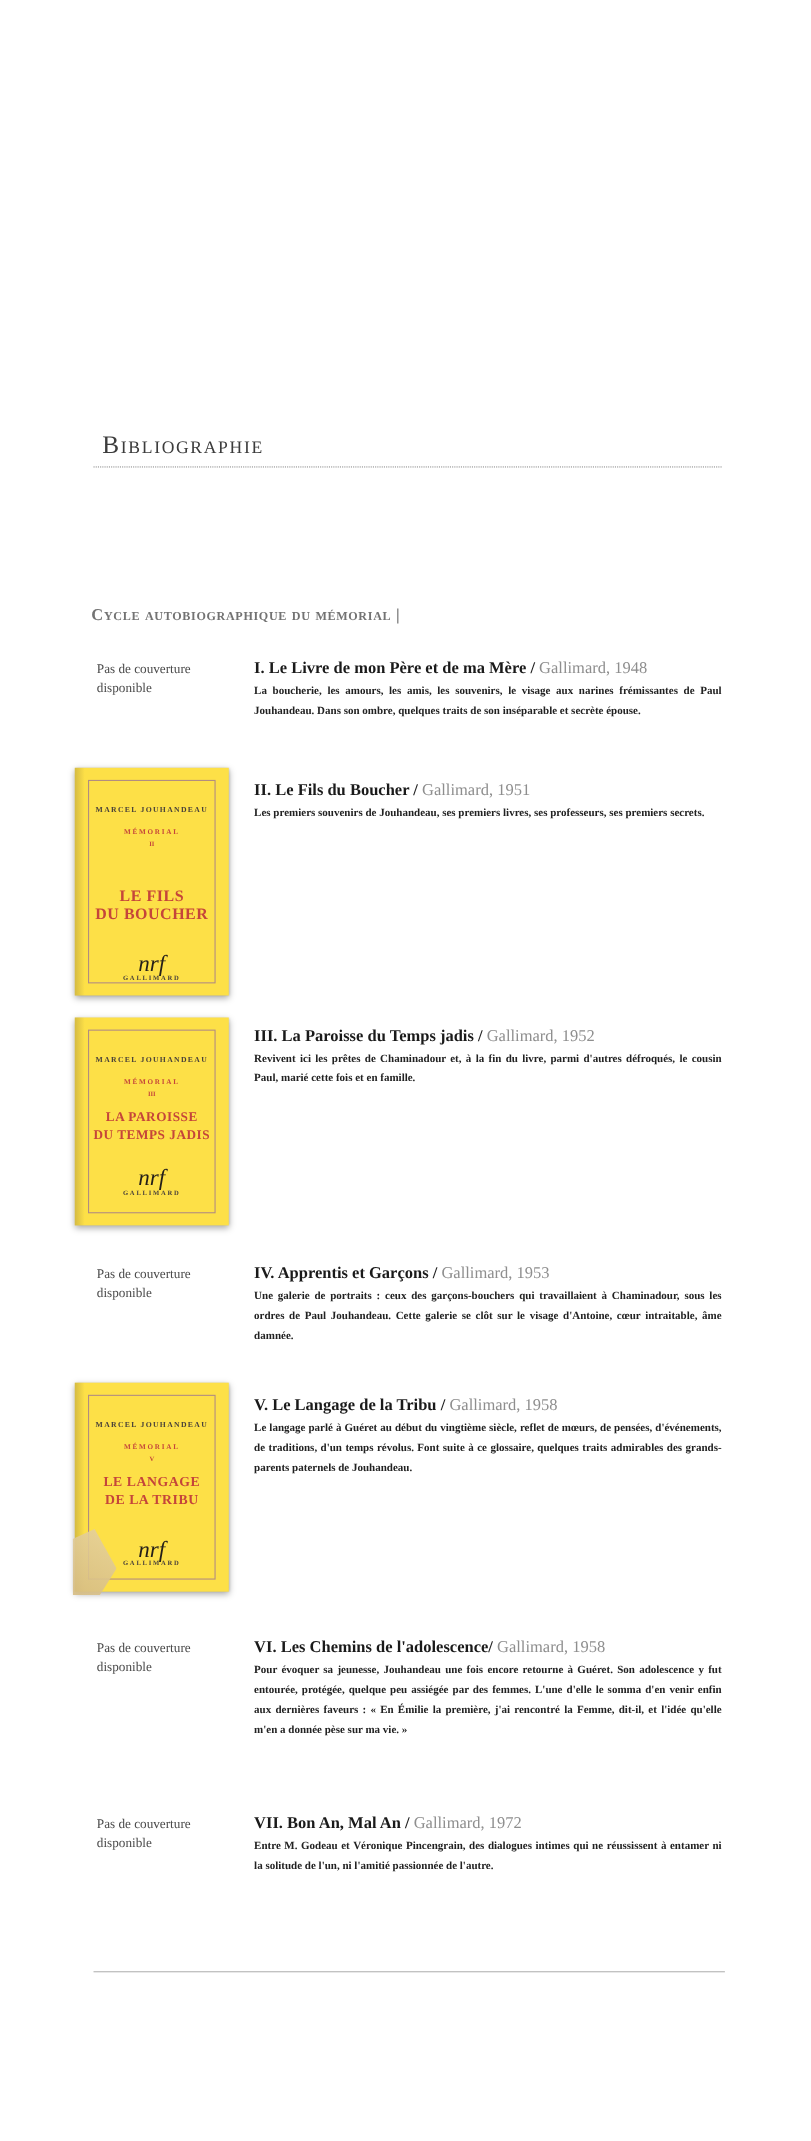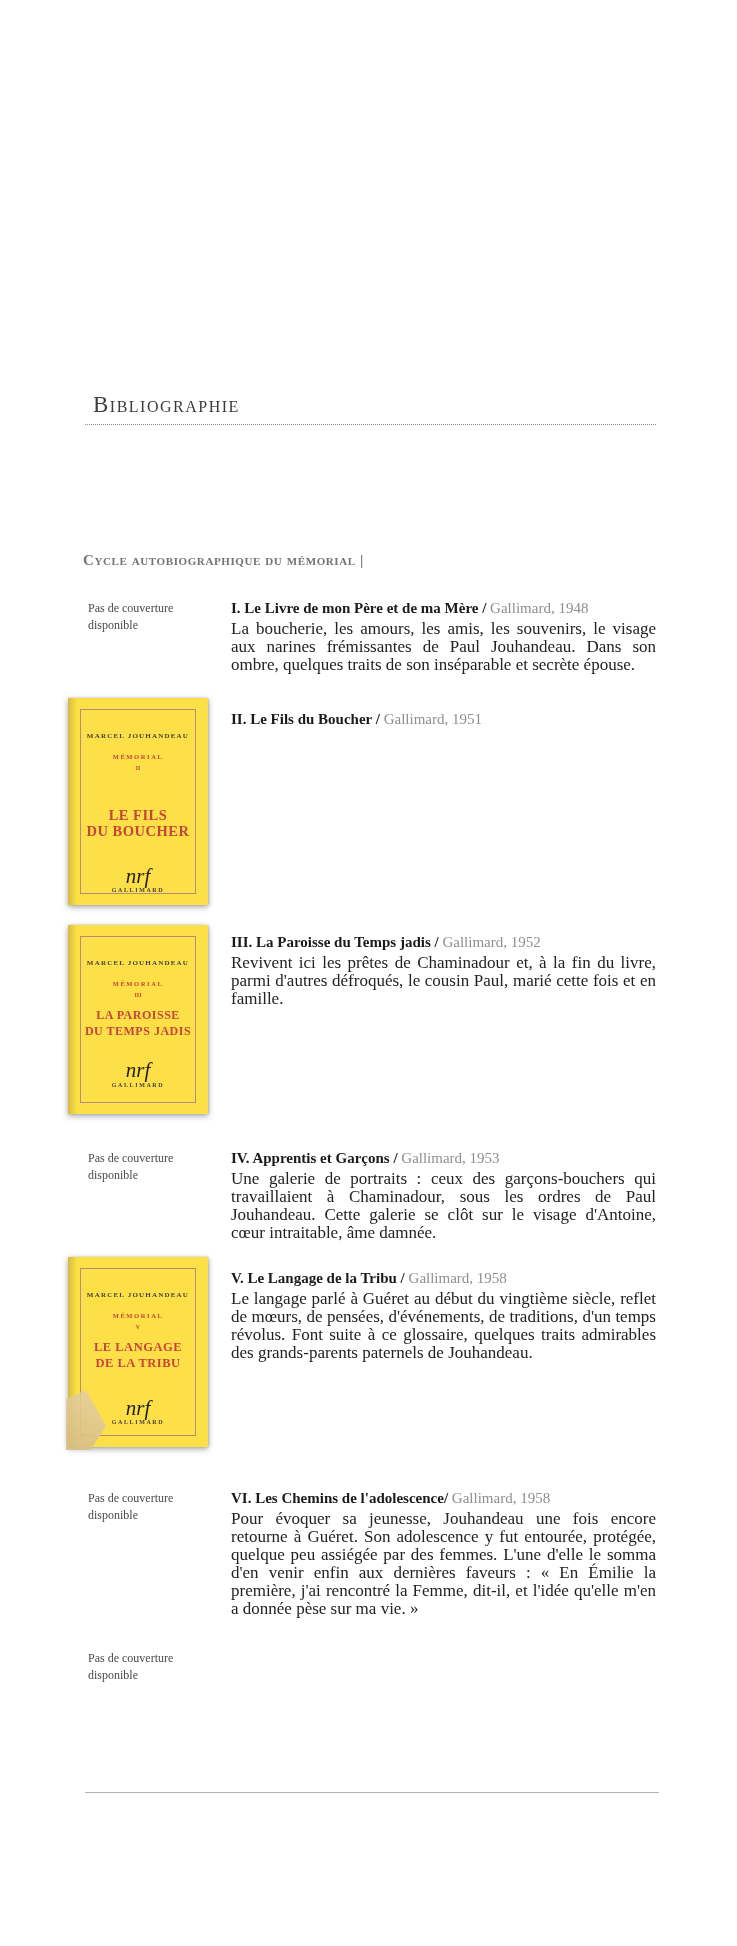--- a/index.html
+++ b/index.html
@@ -37,22 +37,23 @@
     font-size:12px;line-height:17px;color:#4a4a4a;
   }
   .entry-text{flex:1;min-width:0;}
   .e2 .entry-text{padding-top:11px;}
   .e3 .entry-text{padding-top:7px;}
   .e5 .entry-text{padding-top:11px;}
 
   .entry-title{font-size:15px;line-height:20px;font-weight:700;color:#1a1a1a;}
   .entry-title .pub{font-weight:400;color:#8e8e8e;}
   .entry-desc{
-    margin:2px 0 0 0;font-size:17px;line-height:18px;color:#222;
+    margin:2px 0 0 0;font-size:10px;line-height:18px;color:#222;
     text-align:justify;
+    font-weight:bold;
   }
 
   
   .book-cover{
     position:relative;width:140px;background:#fde047;
     box-shadow:0 2px 6px rgba(0,0,0,.35),1px 0 2px rgba(0,0,0,.15);
   }
   .e2 .book-cover{height:207px;}
   .e3 .book-cover{height:189px;}
   .e5 .book-cover{height:190px;}
@@ -135,20 +136,21 @@
           <div class="cover-logo">nrf</div>
           <div class="cover-imprint">GALLIMARD</div>
         </div>
       </div>
     </div>
     <div class="entry-text">
       <div class="entry-title">
         <span class="t">II. Le Fils du Boucher /</span>
         <span class="pub">Gallimard, 1951</span>
       </div>
+      <p class="entry-desc">Les premiers souvenirs de Jouhandeau, ses premiers livres, ses professeurs, ses premiers secrets.</p>
     </div>
   </div>
 
   <div class="entry e3">
     <div class="left-col">
       <div class="book-cover">
         <div class="cover-inner">
           <div class="cover-author">MARCEL JOUHANDEAU</div>
           <div class="cover-series">MÉMORIAL</div>
           <div class="cover-volume">III</div>
@@ -218,17 +220,24 @@
         <span class="pub">Gallimard, 1958</span>
       </div>
       <p class="entry-desc">Pour évoquer sa jeunesse, Jouhandeau une fois encore retourne à Guéret. Son adolescence y fut entourée, protégée, quelque peu assiégée par des femmes. L'une d'elle le somma d'en venir enfin aux dernières faveurs : « En Émilie la première, j'ai rencontré la Femme, dit-il, et l'idée qu'elle m'en a donnée pèse sur ma vie. »</p>
     </div>
   </div>
 
   <div class="entry e7">
     <div class="left-col">
       <div class="no-cover-label">Pas de couverture disponible</div>
     </div>
+    <div class="entry-text">
+      <div class="entry-title">
+        <span class="t">VII. Bon An, Mal An /</span>
+        <span class="pub">Gallimard, 1972</span>
+      </div>
+      <p class="entry-desc">Entre M. Godeau et Véronique Pincengrain, des dialogues intimes qui ne réussissent à entamer ni la solitude de l'un, ni l'amitié passionnée de l'autre.</p>
+    </div>
   </div>
 
   <div class="bottom-divider"></div>
 
 </div>
 
 </body></html>

